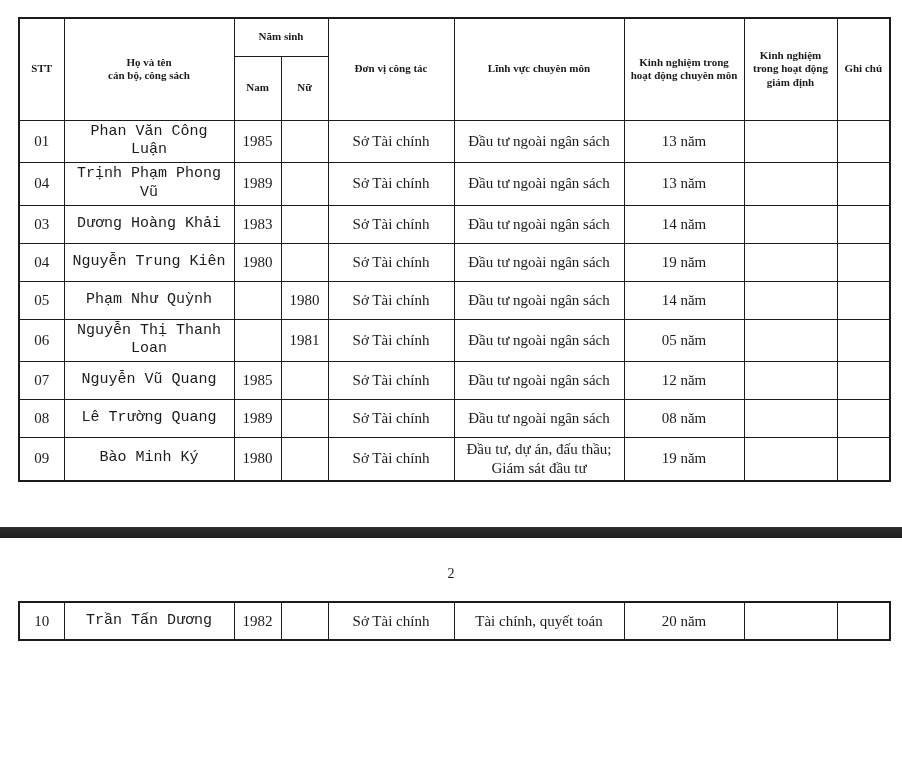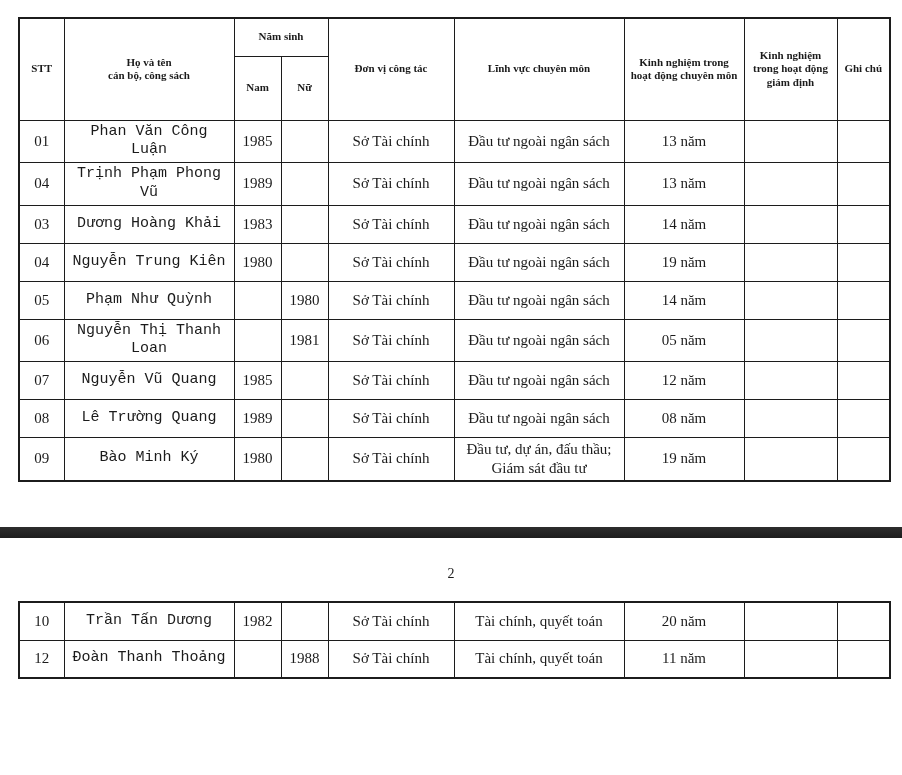--- a/index.html
+++ b/index.html
@@ -235,28 +235,17 @@
           <td>10</td>
           <td class="cell-name">Trần Tấn Dương</td>
           <td>1982</td>
           <td></td>
           <td>Sở Tài chính</td>
           <td>Tài chính, quyết toán</td>
           <td>20 năm</td>
           <td></td>
           <td></td>
         </tr>
-        <tr class="drow">
-          <td>12</td>
-          <td class="cell-name">Đoàn Thanh Thoảng</td>
-          <td></td>
-          <td>1988</td>
-          <td>Sở Tài chính</td>
-          <td>Tài chính, quyết toán</td>
-          <td>11 năm</td>
-          <td></td>
-          <td></td>
-        </tr>
       </tbody>
     </table>
   </div>
 
 </div>
 
 </body></html>

